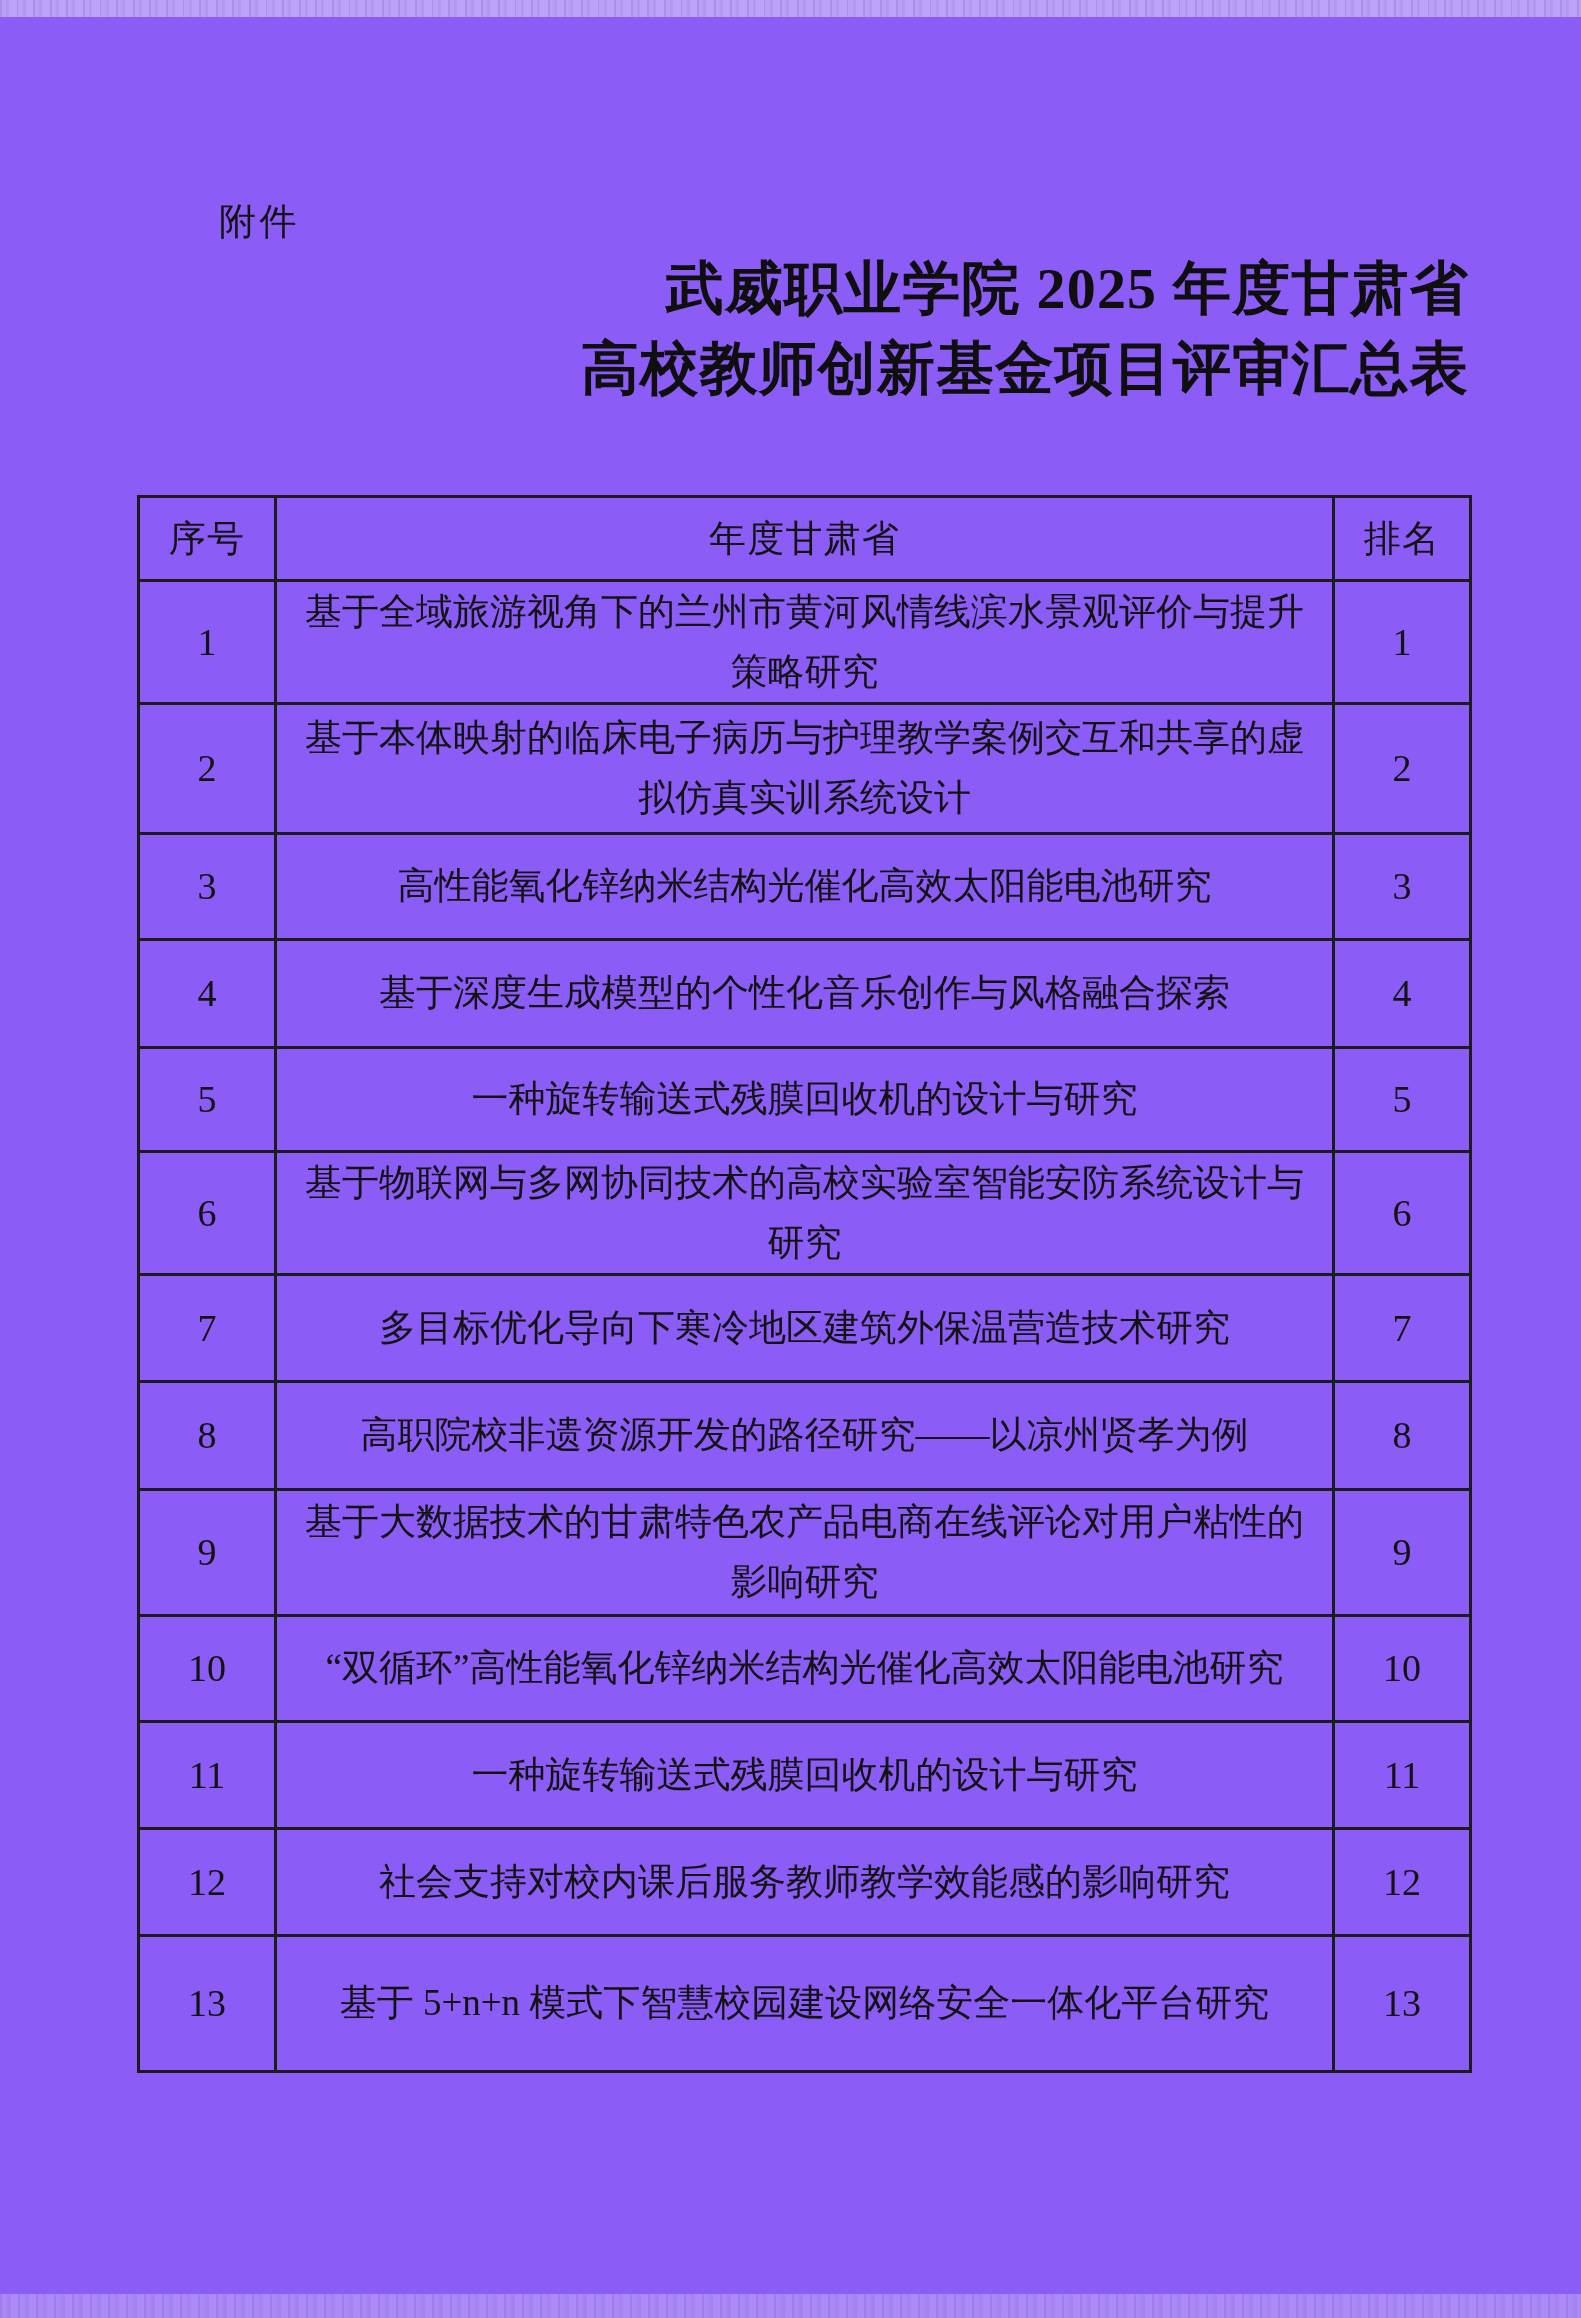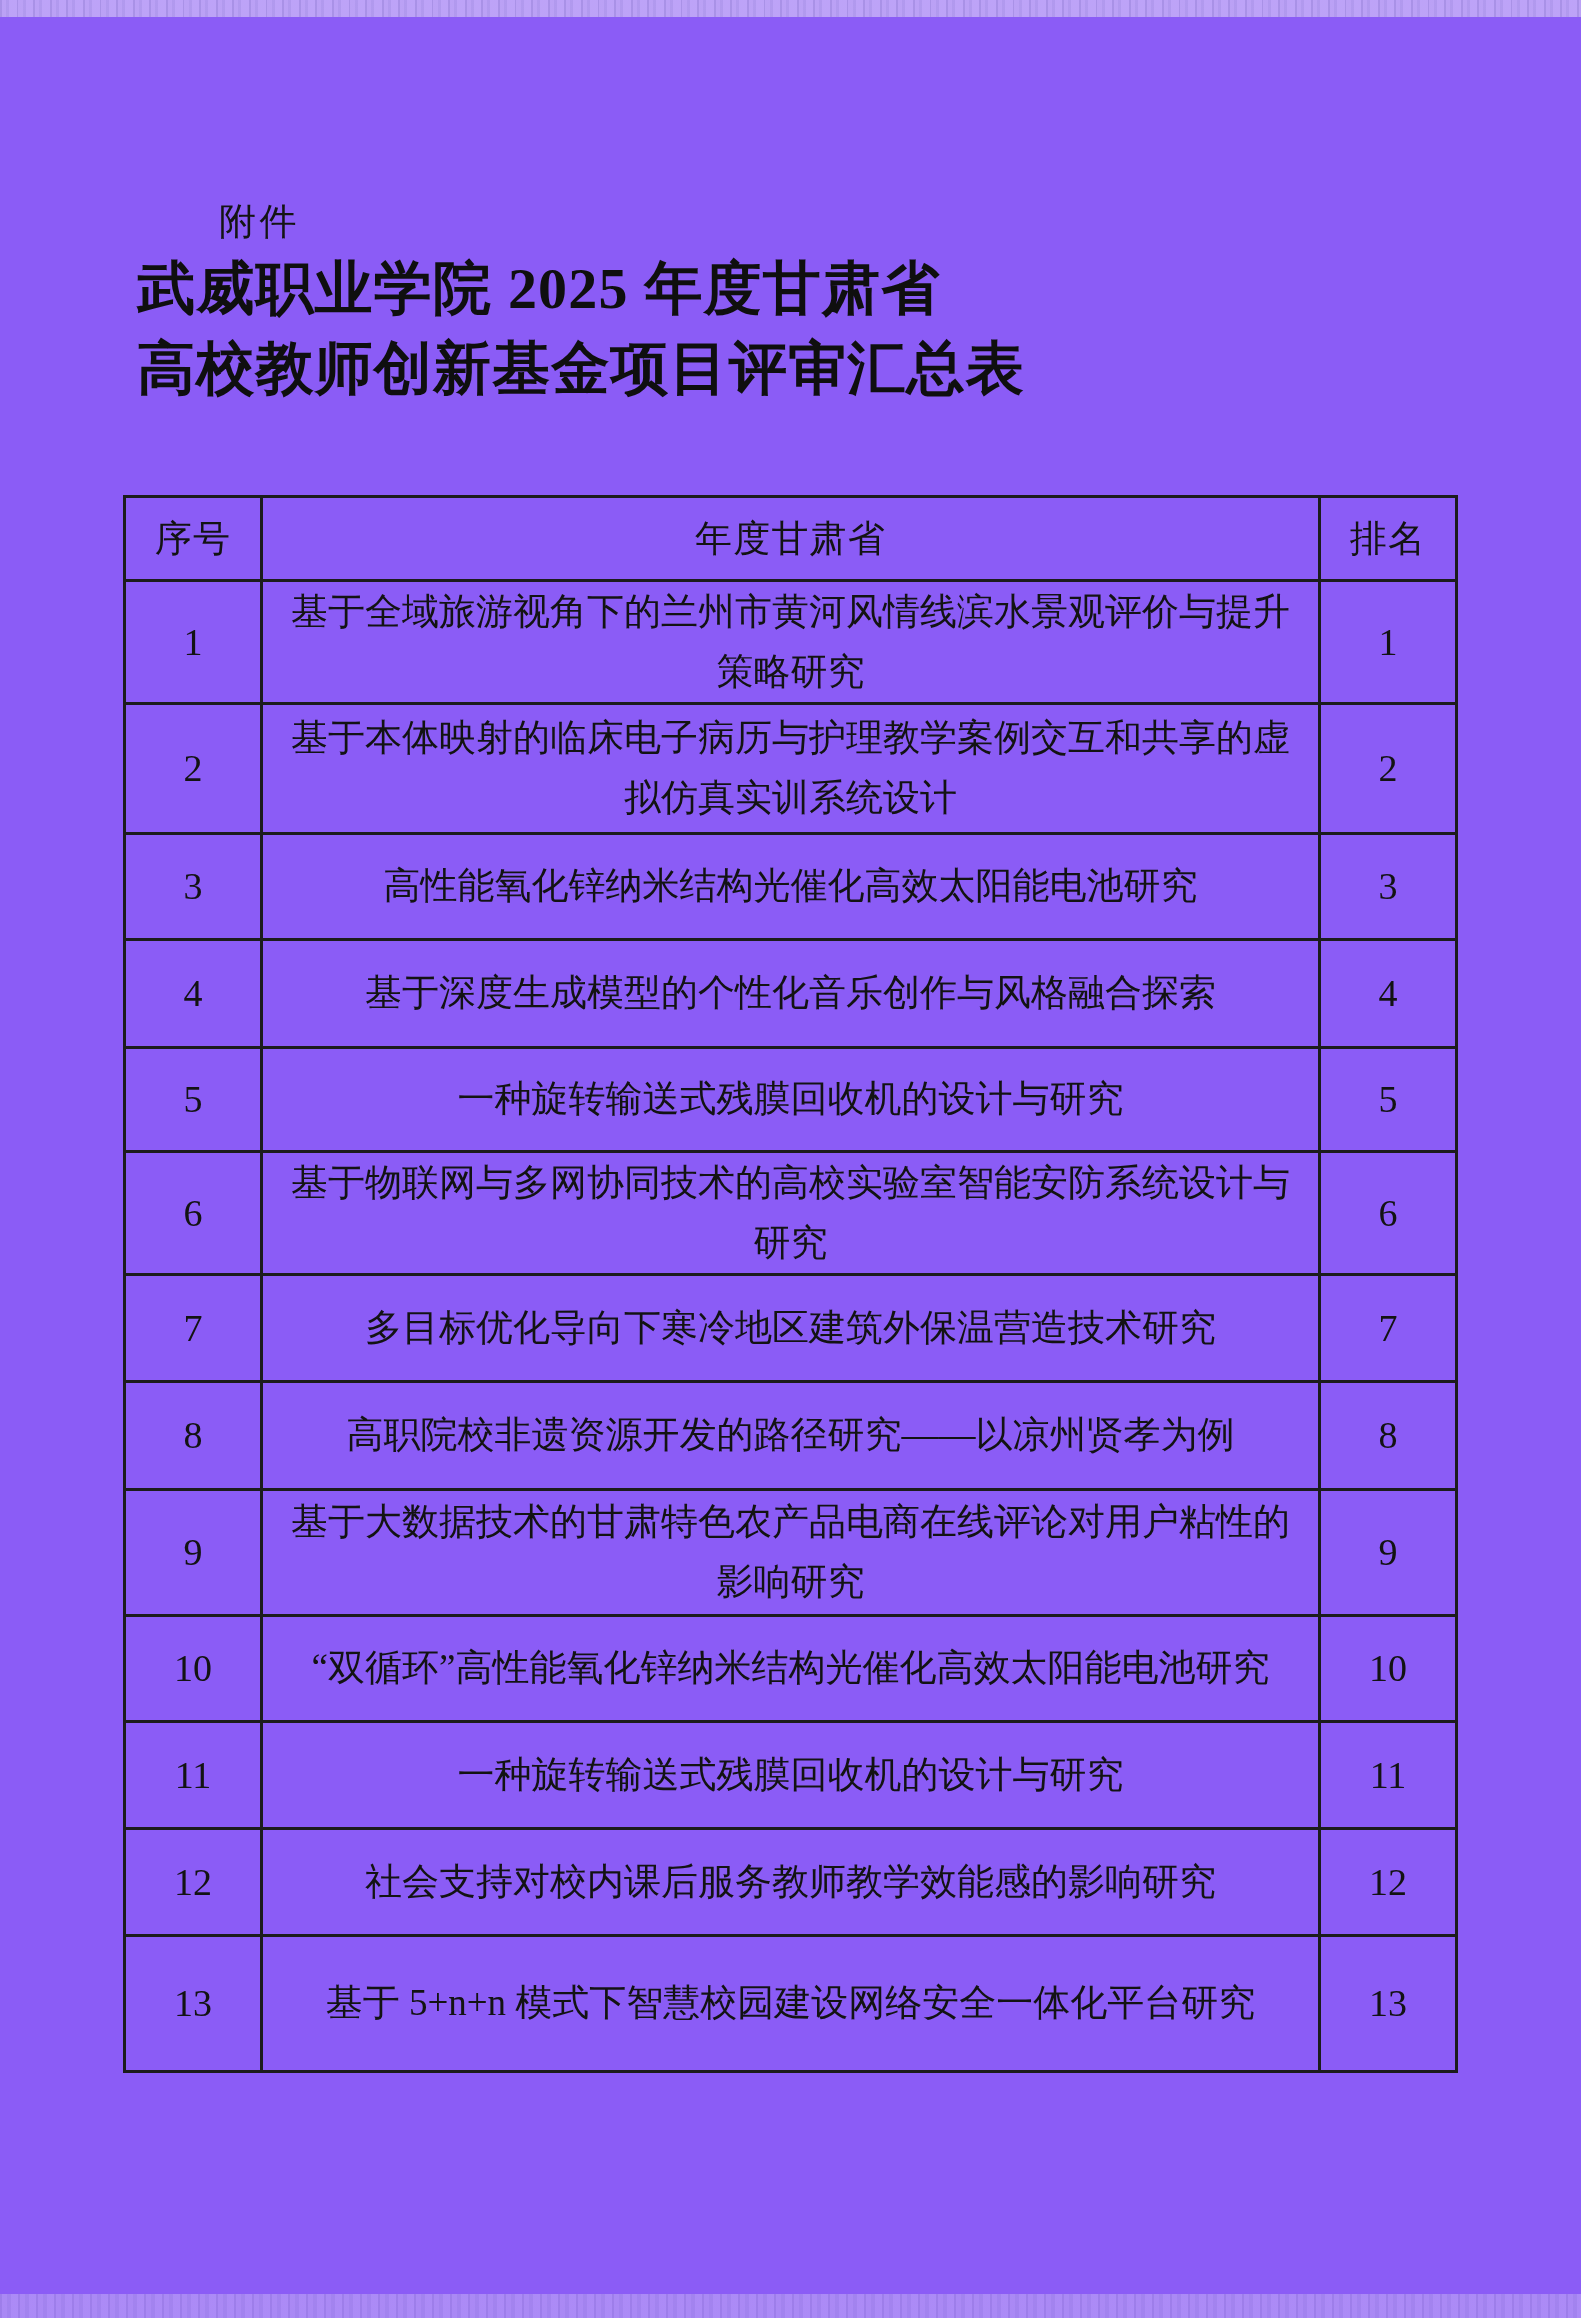--- a/index.html
+++ b/index.html
@@ -45,32 +45,32 @@
     font-size: 37px;
     letter-spacing: 3.6px;
     color: #141414;
   }
   .title {
     position: absolute;
     top: 249px;
     left: 137px;
     width: 1332px;
     margin: 0;
-    text-align: left;
+    text-align: right;
     font-size: 58px;
     font-weight: 700;
     line-height: 1.38;
     letter-spacing: 1.2px;
     color: #0f0f0f;
   }
   .title .tl { display: block; }
   table.review {
     position: absolute;
     top: 495px;
-    left: 123px;
+    left: 137px;
     width: 1332px;
     border-collapse: collapse;
     table-layout: fixed;
     border-radius: 21px;
   }
   table.review col.c-idx  { width: 137px; }
   table.review col.c-name { width: 1058px; }
   table.review col.c-rank { width: 137px; }
   table.review td, table.review th {
     border: 3px solid #1c1c1c;

